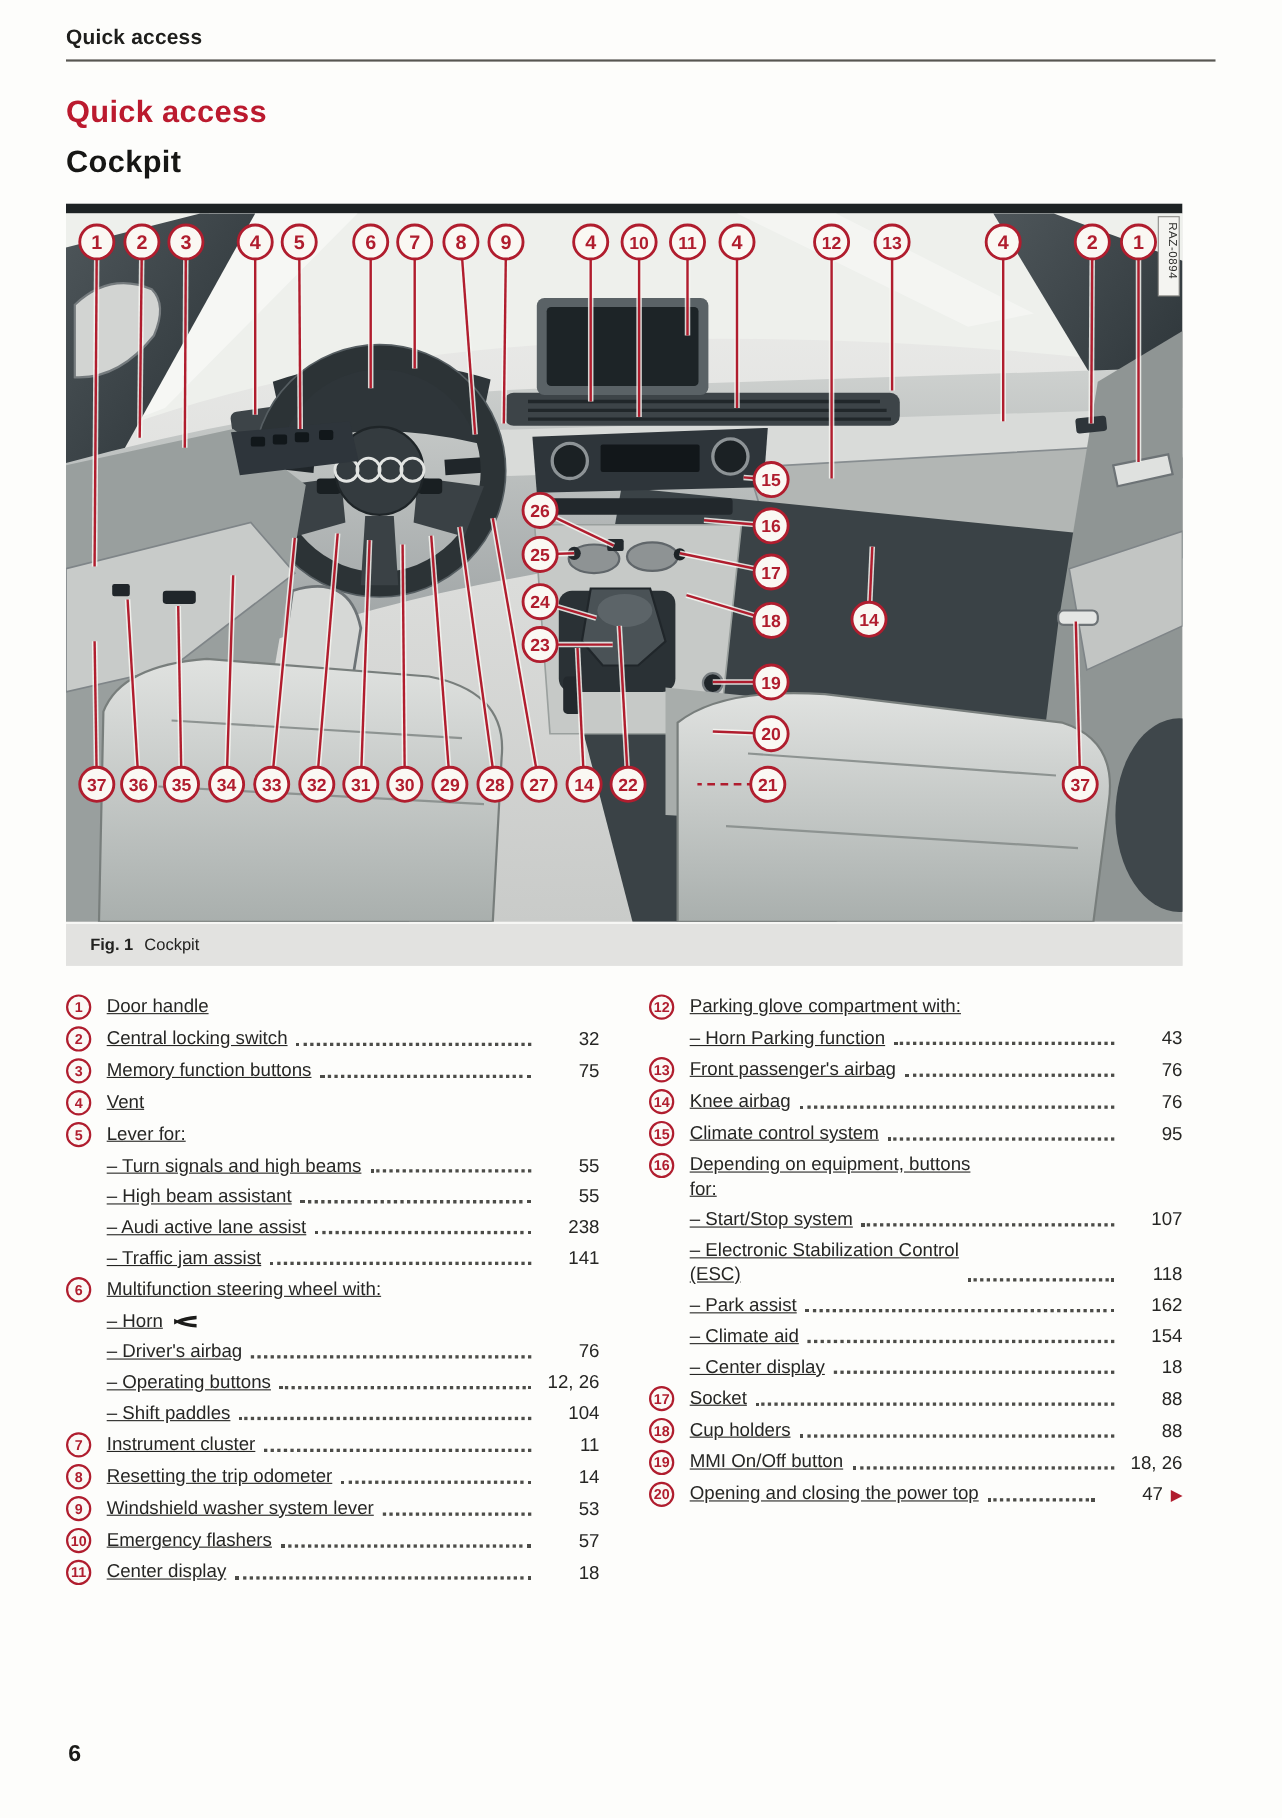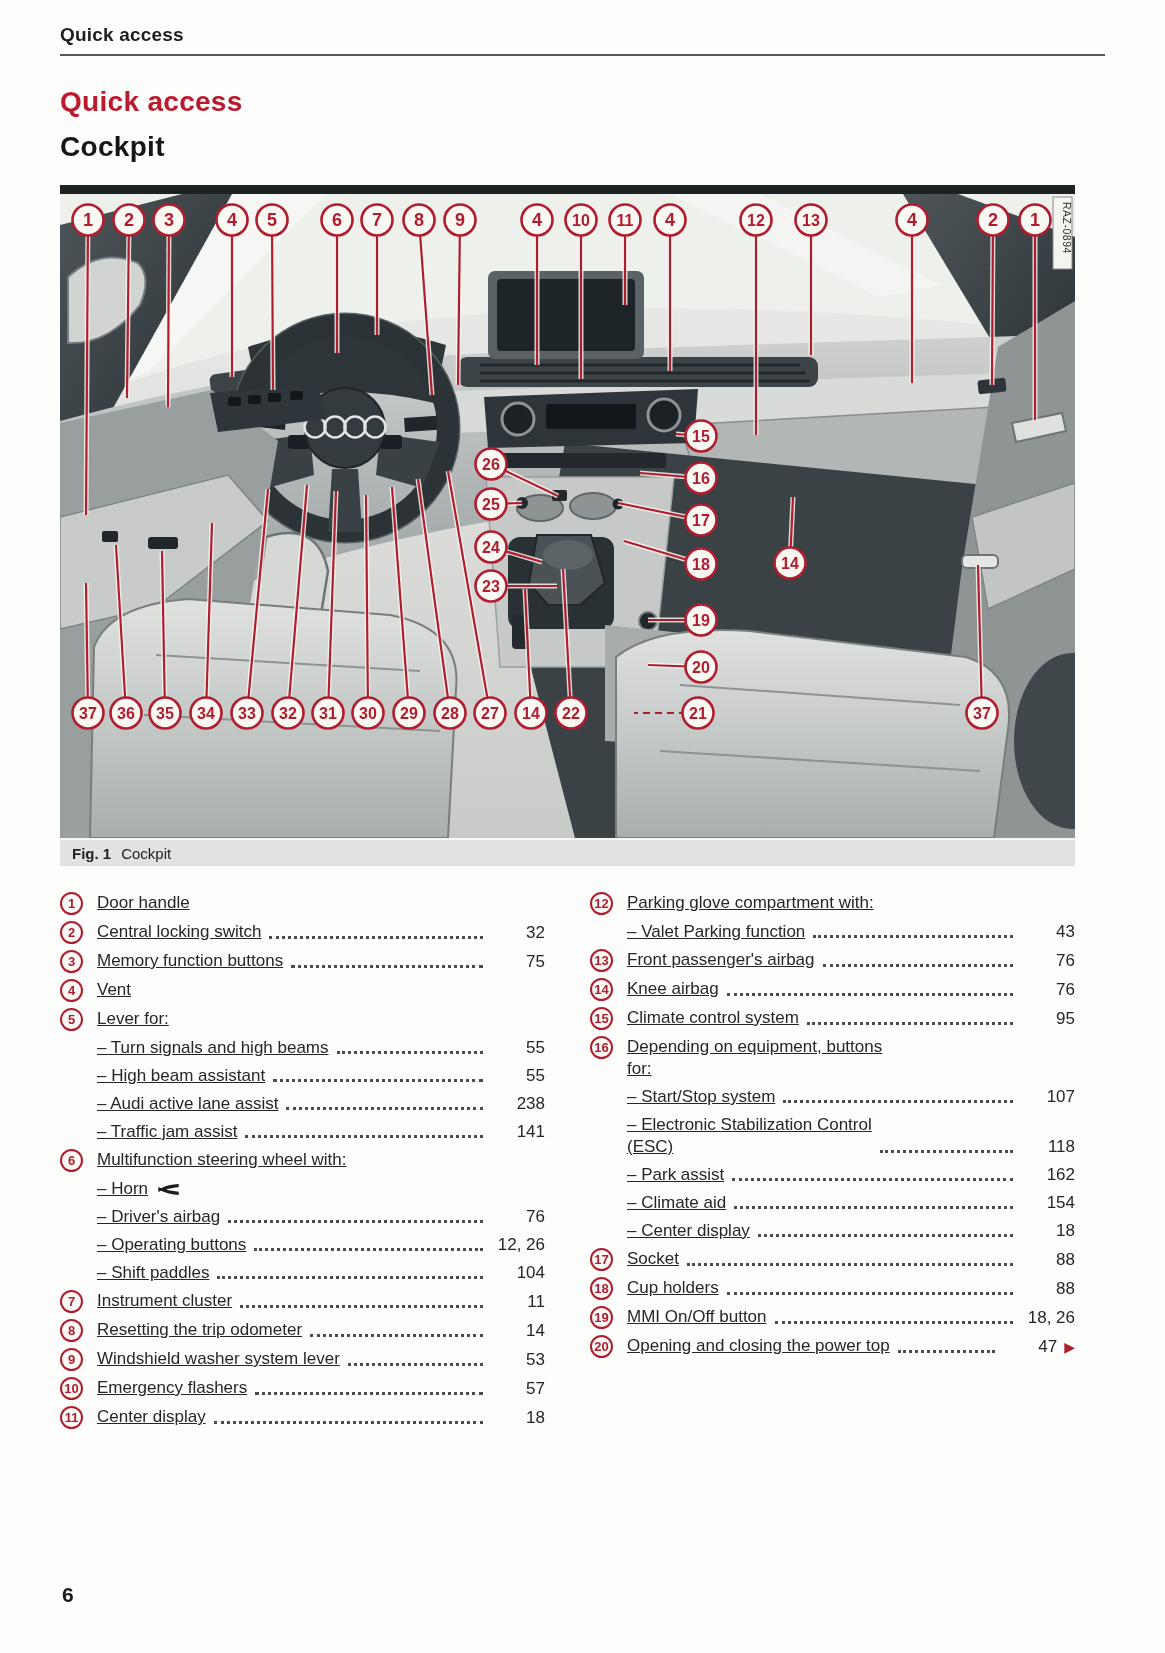--- a/index.html
+++ b/index.html
@@ -13,22 +13,22 @@
 
   .runhead { font-size:19px; font-weight:bold; color:#1e1e1c; letter-spacing:.2px; }
   .rule { height:2px; background:#585752; margin-top:8px; width:1045px; }
 
   .h-red  { margin-top:30px; font-size:28px; font-weight:bold; color:#bb1a2e; letter-spacing:.3px; }
   .h-blk  { margin-top:13px; font-size:28px; font-weight:bold; color:#161614; letter-spacing:.3px; }
 
   .figure { margin-top:22px; width:1015px; background:#e9e9e7; }
   .figure svg { display:block; }
   .figcaption {
-    height:28px; background:#e2e2e0; border-top:2px solid #f7f7f5;
-    display:flex; align-items:center; gap:10px; padding:0 12px;
+    height:40px; background:#e2e2e0; border-top:2px solid #f7f7f5;
+    display:flex; align-items:center; gap:10px; padding:0 22px;
     font-size:15px; color:#222220;
   }
   .figcaption .fl { font-weight:bold; }
 
   .legend { display:flex; gap:45px; margin-top:26px; width:1015px; }
   .col { width:485px; }
 
   .lrow { display:flex; align-items:flex-start; margin-bottom:6px;
           font-size:17px; line-height:22px; color:#262624; }
   .lrow.sub { padding-left:37px; }
@@ -571,21 +571,21 @@
           <span class="dots"></span>
           <span class="pg">18</span>
         </div>
       </div>
     <div class="col" id="legend-col-right">
         <div class="lrow">
           <span class="badge">12</span>
           <span class="lbl">Parking glove compartment with:</span>
         </div>
         <div class="lrow sub">
-          <span class="lbl">– Valet Parking function</span>
+          <span class="lbl">– Horn Parking function</span>
           <span class="dots"></span>
           <span class="pg">43</span>
         </div>
         <div class="lrow">
           <span class="badge">13</span>
           <span class="lbl">Front passenger's airbag</span>
           <span class="dots"></span>
           <span class="pg">76</span>
         </div>
         <div class="lrow">

